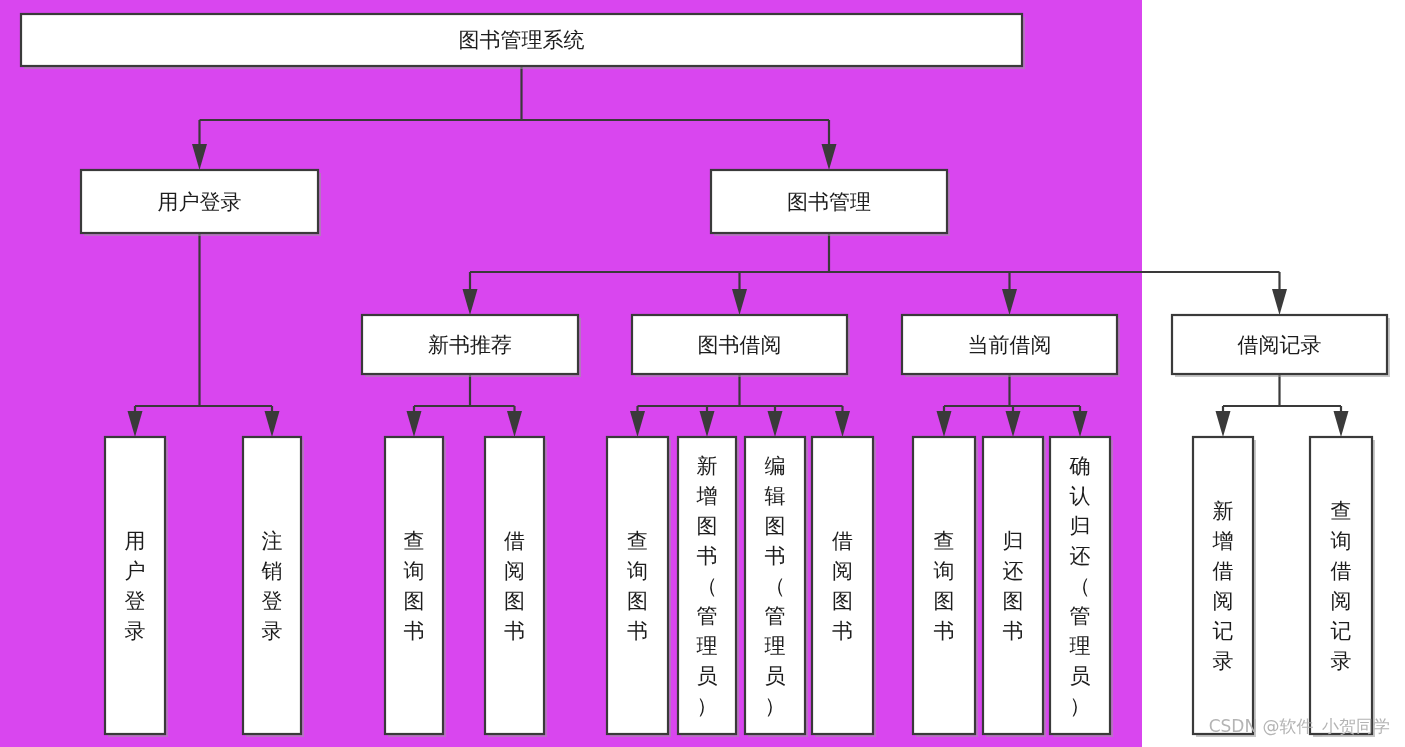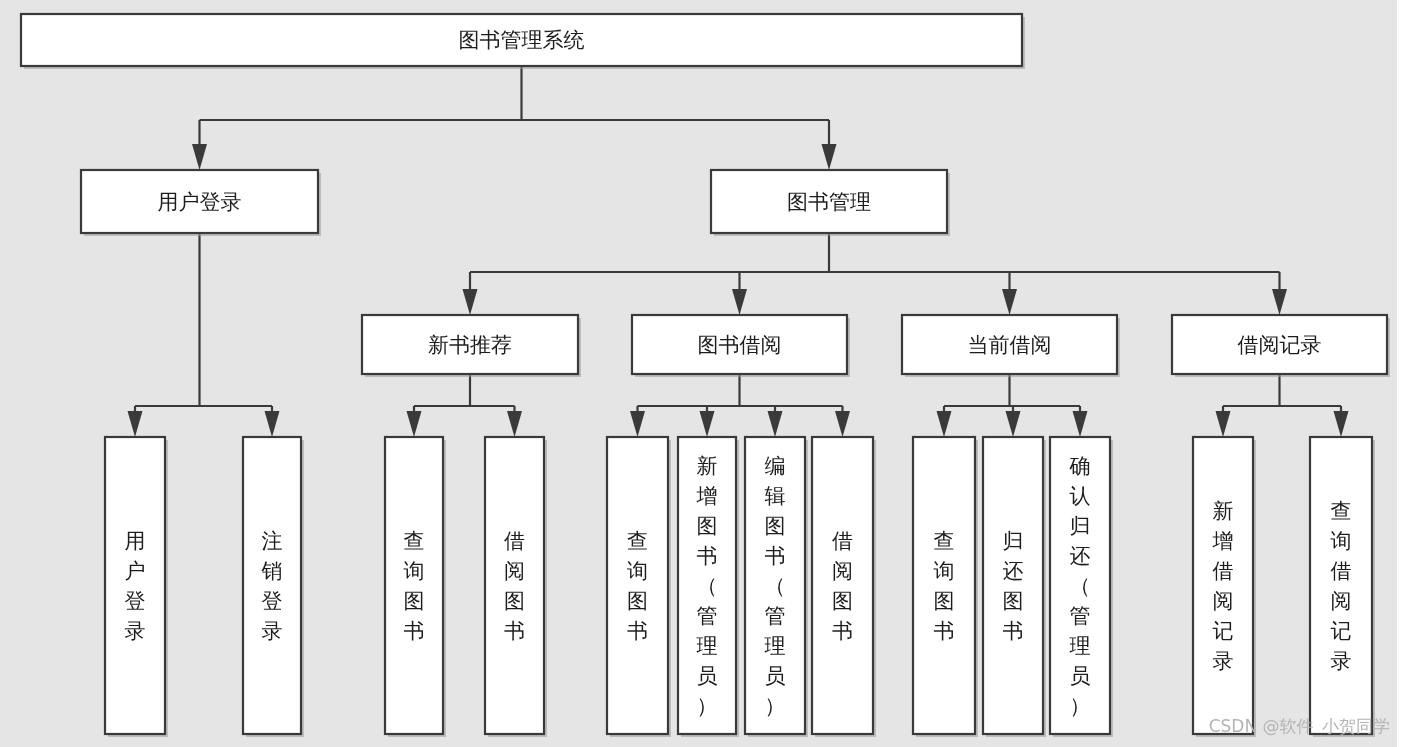--- a/index.html
+++ b/index.html
@@ -9,23 +9,23 @@
     background: #ffffff;
   }
   body {
     width: 1405px;
     height: 747px;
     overflow: hidden;
     font-family: "DejaVu Sans", "Liberation Sans", sans-serif;
   }
   #diagram-root {
     position: relative;
-    width: 1397px;
+    width: 1142px;
     height: 747px;
-    background: #e5e5e5;
+    background: #d946ef;
   }
   svg.diagram-canvas {
     position: absolute;
     left: 0;
     top: 0;
     width: 1405px;
     height: 747px;
     display: block;
   }
   .node-box {

